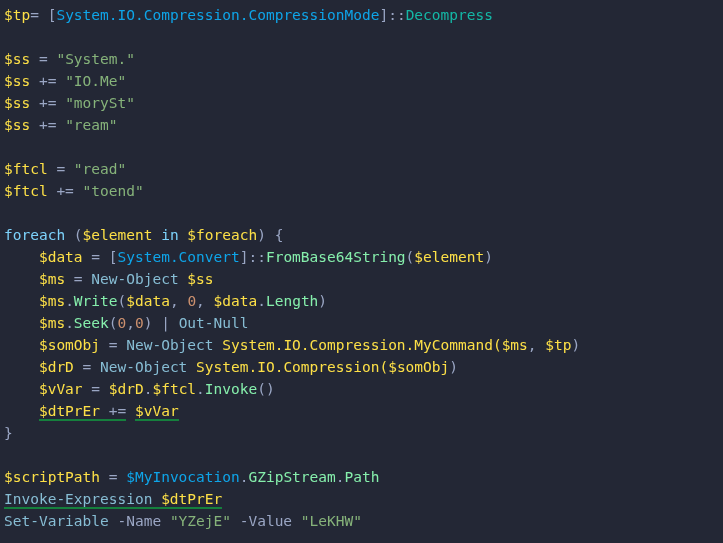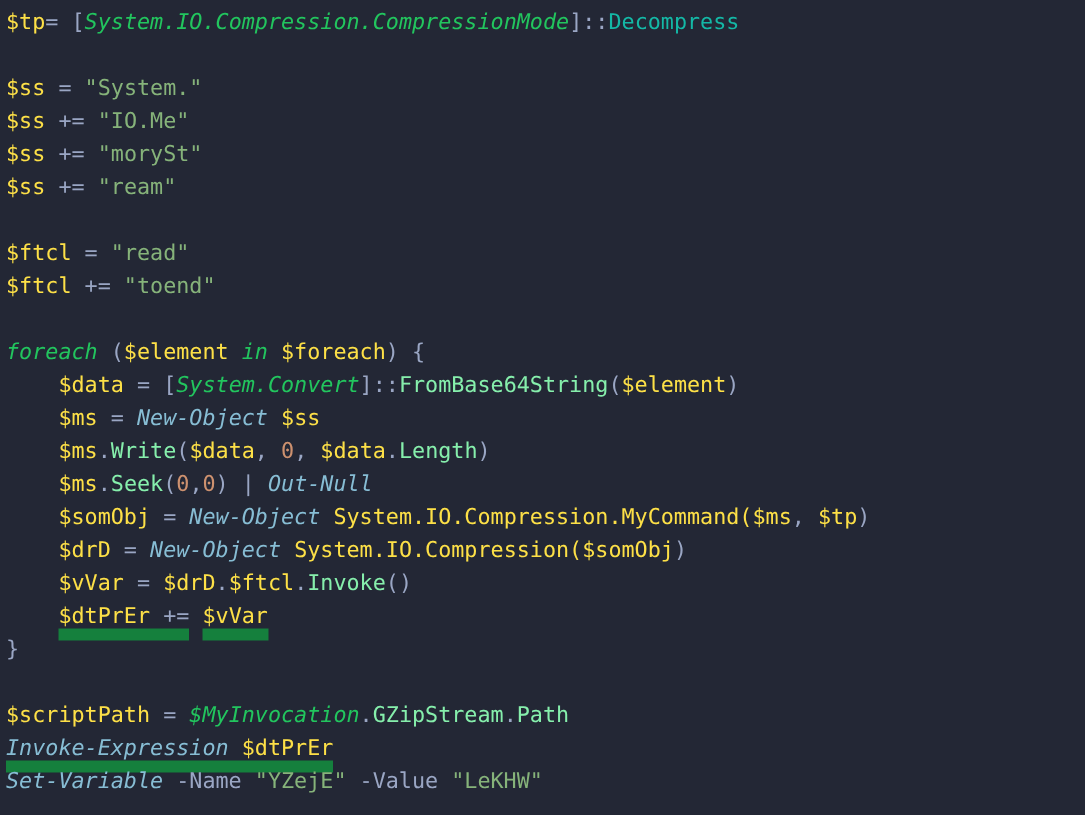--- a/index.html
+++ b/index.html
@@ -9,28 +9,28 @@
     font-size:14.5px;
     line-height:22px;
     color:#d0d6e4;
     width:723px;
     height:543px;
     overflow:hidden;
   }
   .code{white-space:pre;padding:4px 4px}
   .tk-var{color:#fde047}
   .tk-punc{color:#9aa6c4}
-  .tk-type{color:#22c55e;font-style:italic}
+  .tk-type{color:#0ea5e9;}
   .tk-enum{color:#14b8a6}
   .tk-str{color:#86b37a}
-  .tk-kw{color:#22c55e;font-style:italic}
-  .tk-cmd{color:#87bdd4;font-style:italic}
+  .tk-kw{color:#7dd3fc;}
+  .tk-cmd{color:#87bdd4;}
   .tk-method{color:#86efac}
   .tk-num{color:#cd916f}
-  .ul{border-bottom:8px solid #15803d;padding-bottom:0}
+  .ul{border-bottom:2px solid #15803d;padding-bottom:0}
 </style>
 </head>
 <body>
 
 <div class="code"><span><span class="tk-var">$tp</span><span class="tk-punc">= [</span><span class="tk-type">System.IO.Compression.CompressionMode</span><span class="tk-punc">]::</span><span class="tk-enum">Decompress</span></span>
 <span></span>
 <span><span class="tk-var">$ss</span><span class="tk-punc"> = </span><span class="tk-str">"System."</span></span>
 <span><span class="tk-var">$ss</span><span class="tk-punc"> += </span><span class="tk-str">"IO.Me"</span></span>
 <span><span class="tk-var">$ss</span><span class="tk-punc"> += </span><span class="tk-str">"morySt"</span></span>
 <span><span class="tk-var">$ss</span><span class="tk-punc"> += </span><span class="tk-str">"ream"</span></span>

